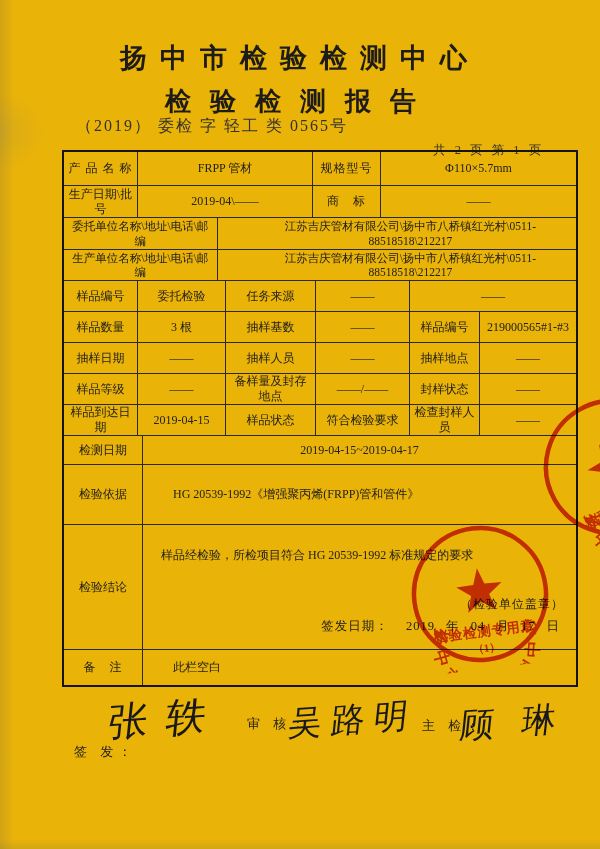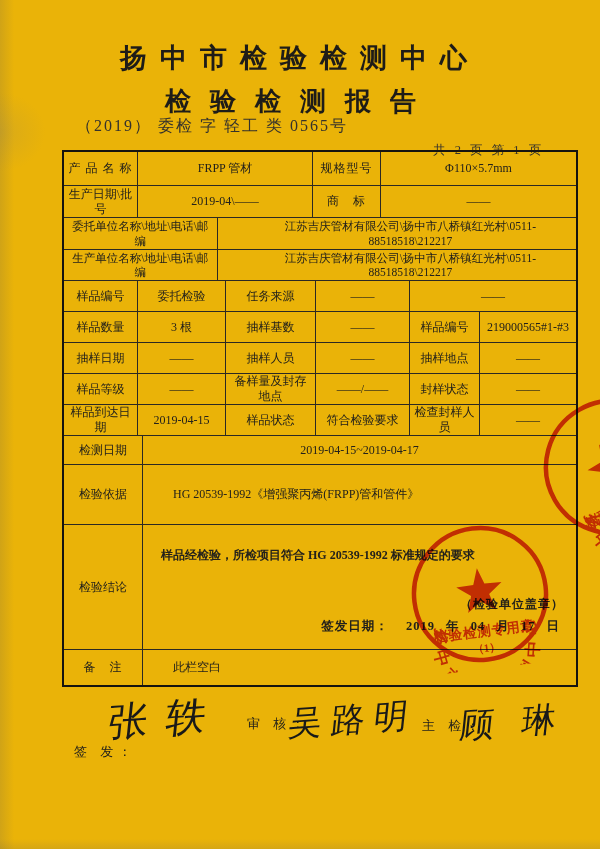--- a/index.html
+++ b/index.html
@@ -49,21 +49,21 @@
   .addr{font-size:11.5px;}
   
   .h33{height:33px}.h32{height:32px}.h31{height:31px}.h29{height:29px}
   .h60{height:60px}.h125{height:125px}.h36{height:36px}
   
   .wA1{width:73px}.wA2{width:175px}.wA3{width:68px}
   .wB1{width:157px}
   .wC1{width:73px}.wC2{width:88px}.wC3{width:90px}.wC4{width:94px}.wC5{width:70px}
   .wD1{width:78px}
 
-  .concl-cell{position:relative;display:block;padding:0;font-weight:bold;}
+  .concl-cell{position:relative;display:block;padding:0;}
   .concl-text{position:absolute;top:22px;left:18px;right:8px;font-size:12px;text-align:left;line-height:1.4;}
   .seal-hint{position:absolute;top:72px;right:12px;font-size:12px;letter-spacing:1px;}
   .issue-line{position:absolute;top:94px;right:16px;font-size:12.5px;}
   .issue-line .dl{letter-spacing:1px;}
   .issue-line .dv{word-spacing:7px;margin-left:14px;letter-spacing:1px;}
 
   
   .stamp{position:absolute;width:150px;height:150px;mix-blend-mode:multiply;opacity:.92;pointer-events:none;}
   .stamp-main{left:405px;top:519px;transform:rotate(-7deg);}
   .stamp-edge{left:537px;top:392px;transform:rotate(-30deg);}

